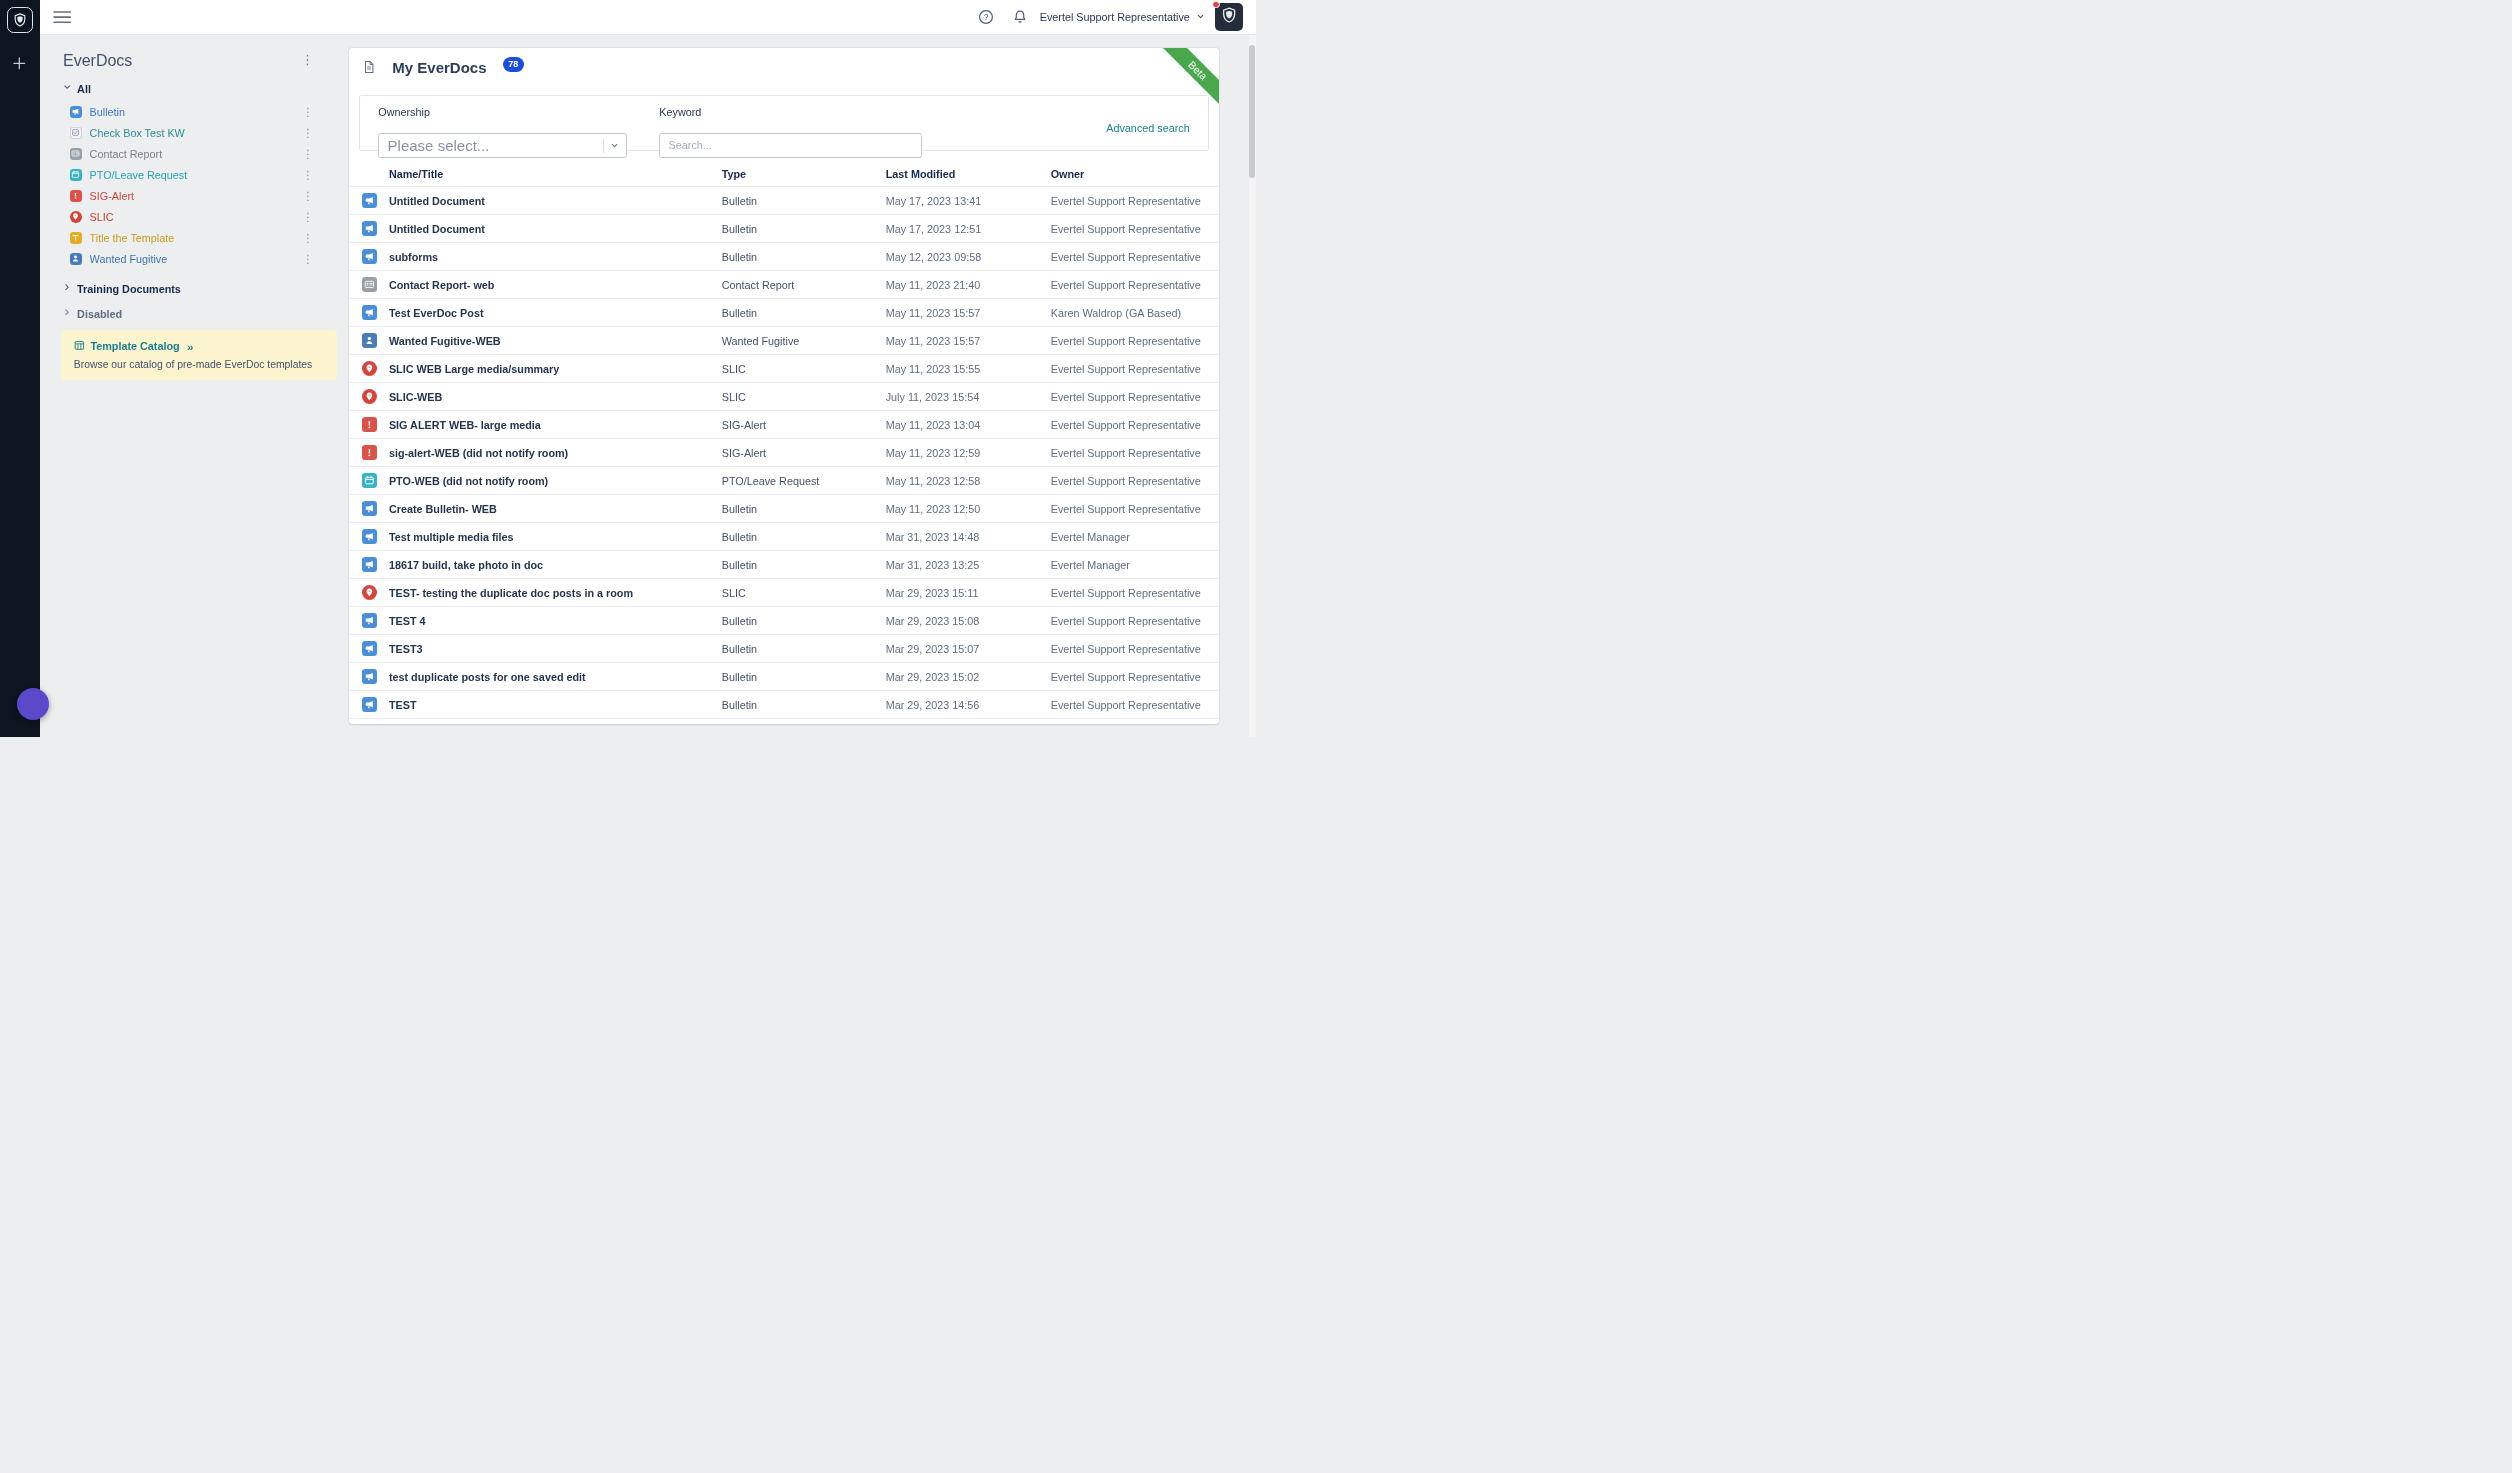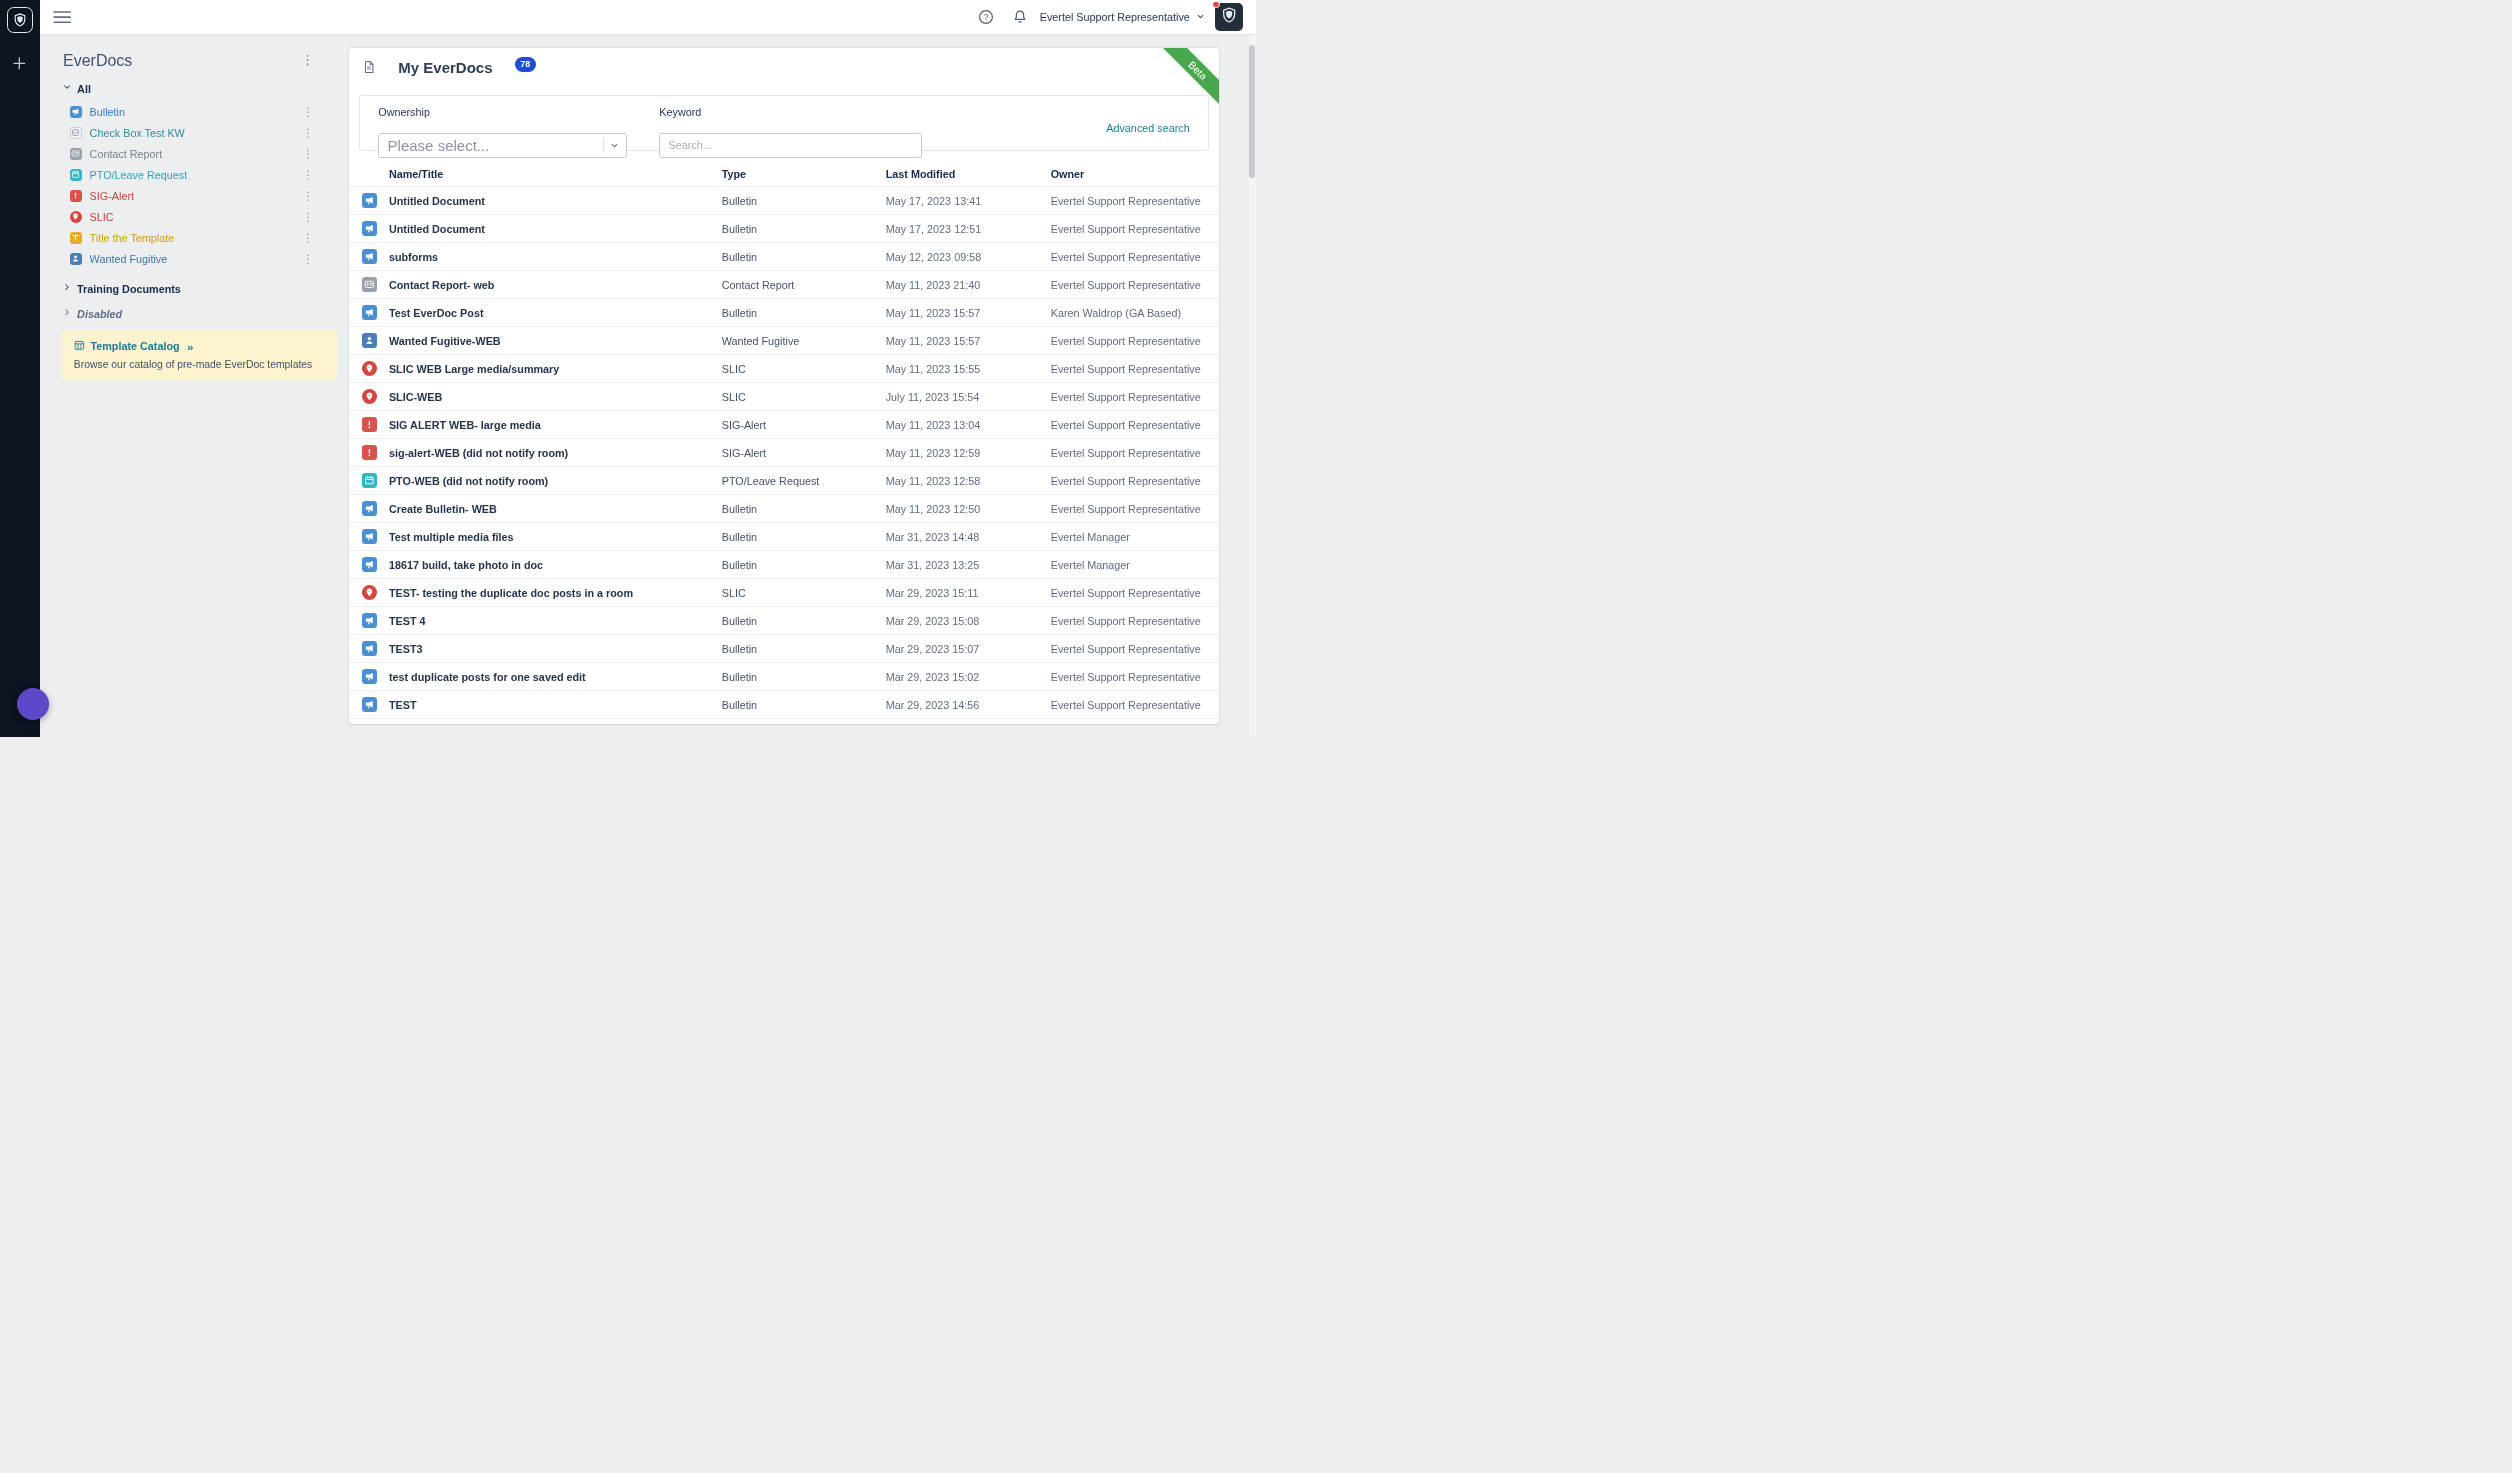--- a/index.html
+++ b/index.html
@@ -41,41 +41,41 @@
   .content{position:absolute;left:40px;top:35px;right:0;bottom:0;display:flex}
 
   
   .sidebar{width:309px;flex:none;padding:16.6px 32px 0 23px}
   .sb-head{display:flex;align-items:center}
   .sb-title{font-size:16px;color:#42526e;flex:1;font-weight:400;margin:0}
   .kebab{color:#6b778c;font-size:12.5px;line-height:1;background:none;border:none;cursor:pointer;padding:1.7px 3.3px}
   .kebab::before{content:"\22EE"}
   .tree-head{display:flex;gap:5.8px;margin-top:13.3px;cursor:pointer}
   .tree-head .lbl{font-size:10.8px;font-weight:700;color:#172b4d}
-  .tree-head.disabled-sec .lbl{font-style:italic;color:#5e6c84}
+  .tree-head.disabled-sec .lbl{color:#5e6c84}
   .caret{display:inline-flex}
   .caret svg{width:8.3px;height:8.3px;display:block}
   .side-list{list-style:none;margin:6.6px 0 0;padding:0}
   .side-item{display:flex;align-items:center;height:21px;gap:7.5px;padding-left:6.6px;cursor:pointer}
   .side-item .side-label{flex:1;font-size:10.8px;font-weight:400;white-space:nowrap;overflow:hidden}
   .side-item .kebab{font-size:11.6px;color:#8993a4}
   .type-icon{display:inline-flex;align-items:center;justify-content:center;flex:none}
   .type-icon svg{width:72%;height:72%;display:block}
   .catalog-card{margin:10px -20px 0 -2.5px;background:var(--highlight-yellow);border-radius:2.5px;padding:10px 13.3px}
   .cat-title{display:flex;align-items:flex-start;gap:5.8px;color:var(--accent-teal);font-size:10.8px;font-weight:700;cursor:pointer}
   .cat-title svg{width:10.8px;height:10.8px;display:block}
   .cat-more::before{content:"\00BB"}
   .cat-more{font-size:11.6px;font-weight:700;margin-left:1.7px}
   .cat-desc{margin-top:5.8px;font-size:10.4px;color:#42526e}
 
   
   .main{flex:1;padding:13.3px 37px 0 0;min-width:0}
   .card{position:relative;height:calc(100% - 13.3px);background:#fff;border-radius:2.5px;overflow:hidden;
         box-shadow:0 0 0.8px rgba(9,30,66,.32),0 0.8px 1.7px rgba(9,30,66,.12)}
-  .card-header{height:38px;display:flex;align-items:center;padding:0 13.3px;gap:22px}
+  .card-header{height:38px;display:flex;align-items:center;padding:0 13.3px;gap:16px}
   .doc-icon svg{width:14px;height:14px;display:block}
   .card-title{font-size:15px;font-weight:700;color:#2c3e55;margin:0}
   .count-badge{background:#1d4ed8;color:#fff;font-size:9.1px;font-weight:700;border-radius:7.5px;
                padding:1.7px 5.8px;line-height:1.25;margin-top:-5px}
   .ribbon-wrap{position:absolute;top:0;right:0;width:61px;height:61px;overflow:hidden;pointer-events:none}
   .ribbon{position:absolute;top:13.3px;right:-25px;width:93px;transform:rotate(45deg);
           background:var(--beta-green);color:#fff;text-align:center;font-size:10.4px;line-height:17.4px;display:block}
 
   
   .filters{margin:8.3px 10px 11.6px;border:0.8px solid #e1e4e8;border-radius:2.5px;height:56px;

